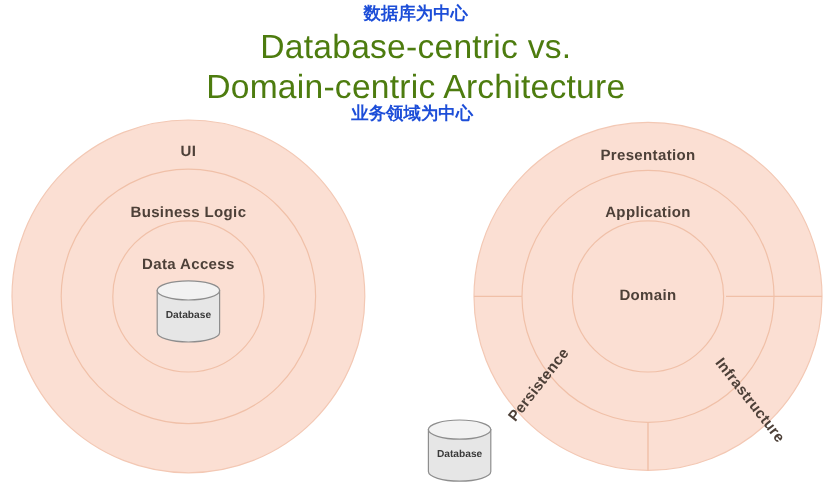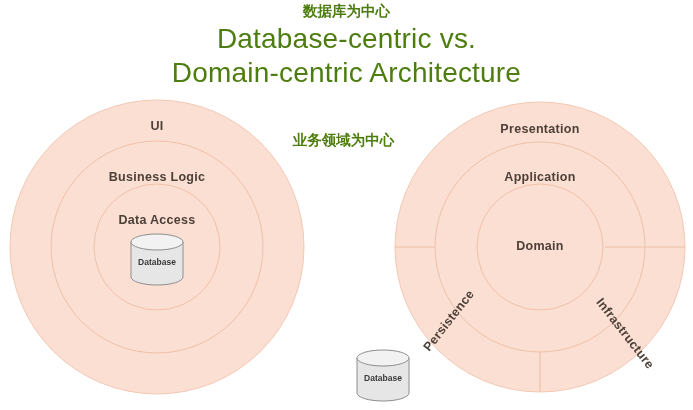--- a/index.html
+++ b/index.html
@@ -77,35 +77,34 @@
     line-height: 1.22;
     color: #4d7c0f;
     letter-spacing: 0.2px;
     white-space: pre-line;
   }
   .cn-note {
     position: absolute;
     font-family: "DejaVu Sans", "Liberation Sans", sans-serif;
     font-size: 14.5px;
     font-weight: bold;
-    color: #4d7c0f;
+    color: #1d4ed8;
     white-space: nowrap;
   }
   .cn-top {
     left: 0;
     top: 2px;
     width: 693px;
     text-align: center;
   }
   .cn-bottom {
     left: 0;
     top: 85px;
     width: 687px;
     text-align: center;
-    margin-top: 46px;
   }
 </style>
 </head>
 <body>
 
 <div id="stage">
 
   <svg id="diagram" viewBox="0 0 693 410">
     <defs>
       <clipPath id="rightOuterClip">

